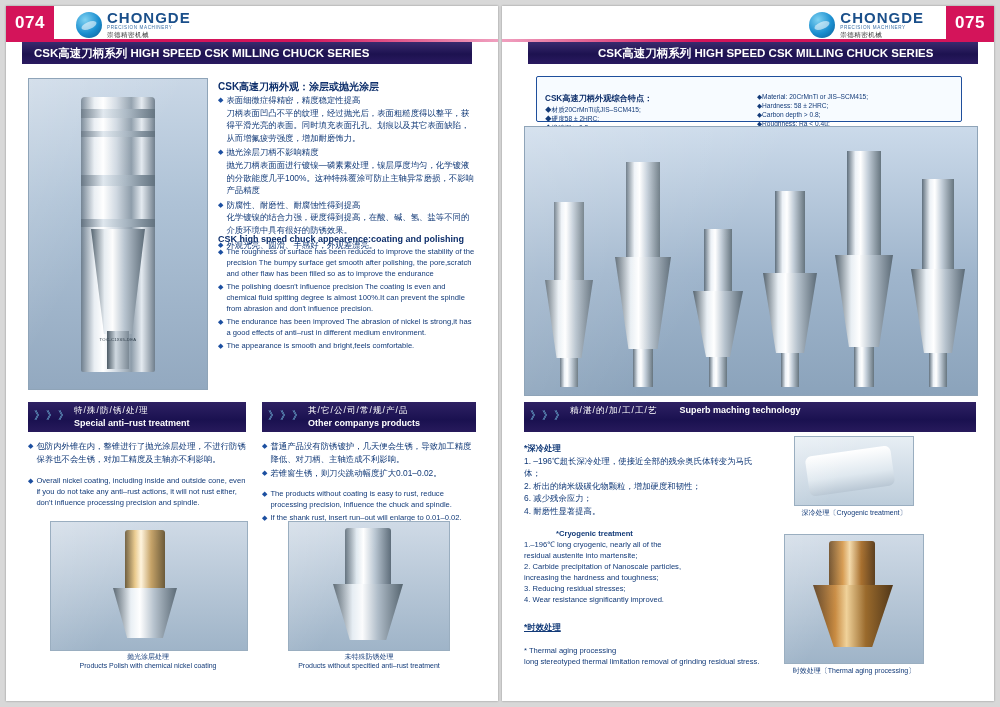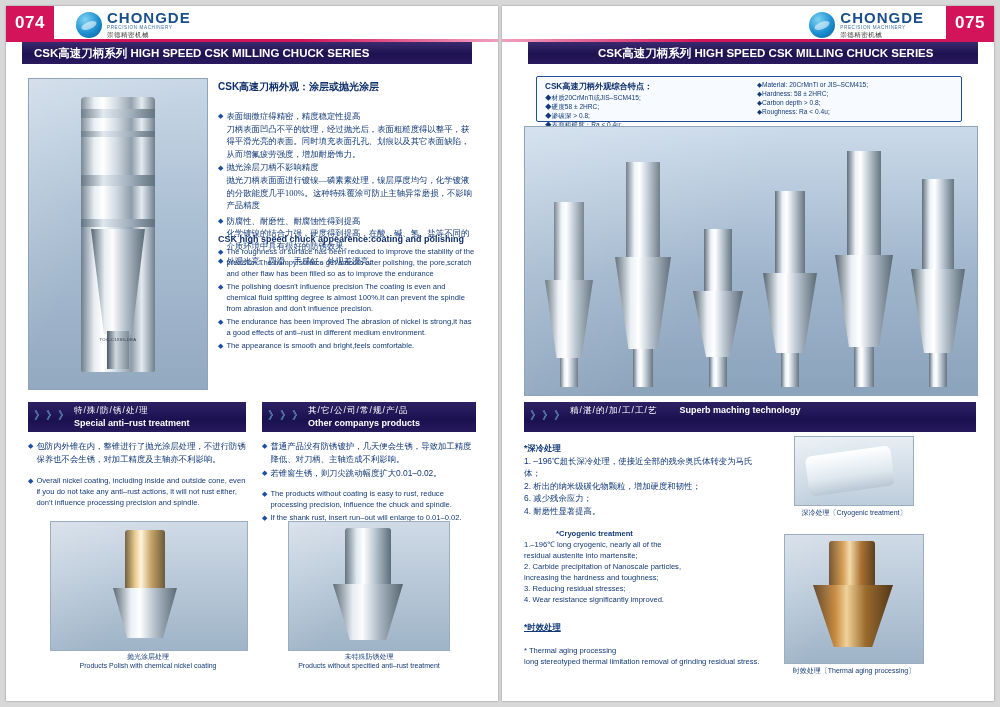--- a/index.html
+++ b/index.html
@@ -119,21 +119,21 @@
   .cap{position:absolute;text-align:center;font-size:7px;color:#123a78;line-height:1.35;}
   .cap1{left:24px;top:646px;width:236px;}
   .cap2{left:268px;top:646px;width:190px;}
 
   
   .spec-box{
     position:absolute;left:34px;top:70px;width:424px;height:44px;
     border:1.5px solid #1f4f9c;border-radius:2px;background:#f7fbff;
     display:flex;
   }
-  .spec-col{flex:1;padding:4px 8px;box-sizing:border-box;}
+  .spec-col{flex:1;padding:4px 8px;box-sizing:border-box;margin-top:12px;}
   .spec-title{font-size:8.2px;font-weight:bold;color:#0e2f6b;margin-bottom:2px;}
   .spec-line{font-size:6.6px;color:#123a78;line-height:1.35;}
 
   .group-photo{
     position:absolute;left:22px;top:120px;width:452px;height:268px;
     background:linear-gradient(180deg,#cbdaea 0%,#9fb5cc 55%,#8ba3bb 100%);
     border:1px solid #8fa4b8;overflow:hidden;
   }
   .holder{position:absolute;bottom:8px;border-radius:3px 3px 2px 2px;}
   .holder .shank{
@@ -190,30 +190,30 @@
     <div class="tool-band" style="top:52px;height:6px;"></div>
     <div class="tool-band" style="top:96px;height:11px;"></div>
     <div class="tool-band" style="top:140px;height:8px;"></div>
     <div class="tool-cone"></div>
     <div class="tool-tip"></div>
     <div class="tool-label">TOC-C1X65-DEA</div>
     <div class="gloss"></div>
   </div>
 
   <div class="sec-a">
-    <div class="ttl-cn" style="margin-bottom:16px;">CSK高速刀柄外观：涂层或抛光涂层</div>
+    <div class="ttl-cn" style="margin-bottom:0;">CSK高速刀柄外观：涂层或抛光涂层</div>
 
     <div class="bullet-row">
       <span class="dia">◆</span>
       <span class="cn" style="white-space:pre-line;">表面细微症得精密，精度稳定性提高
 刀柄表面凹凸不平的纹理，经过抛光后，表面粗糙度得以整平，获得平滑光亮的表面。同时填充表面孔孔、划痕以及其它表面缺陷，从而增氟疲劳强度，增加耐磨饰力。</span>
     </div>
     <div class="bullet-row">
       <span class="dia">◆</span>
-      <span class="cn" style="white-space:pre-line;font-family:Liberation Serif, serif;">抛光涂层刀柄不影响精度
+      <span class="cn" style="white-space:pre-line;">抛光涂层刀柄不影响精度
 抛光刀柄表面面进行镀镍—磷素素处理，镍层厚度均匀，化学镀液的分散能度几乎100%。这种特殊覆涂可防止主轴异常磨损，不影响产品精度</span>
     </div>
     <div class="bullet-row">
       <span class="dia">◆</span>
       <span class="cn" style="white-space:pre-line;">防腐性、耐磨性、耐腐蚀性得到提高
 化学镀镍的结合力强，硬度得到提高，在酸、碱、氢、盐等不同的介质环境中具有很好的防锈效果。</span>
     </div>
     <div class="bullet-row">
       <span class="dia">◆</span>
       <span class="cn" style="white-space:pre-line;">外观光亮、圆滑、手感好，外观差漂亮。</span>

